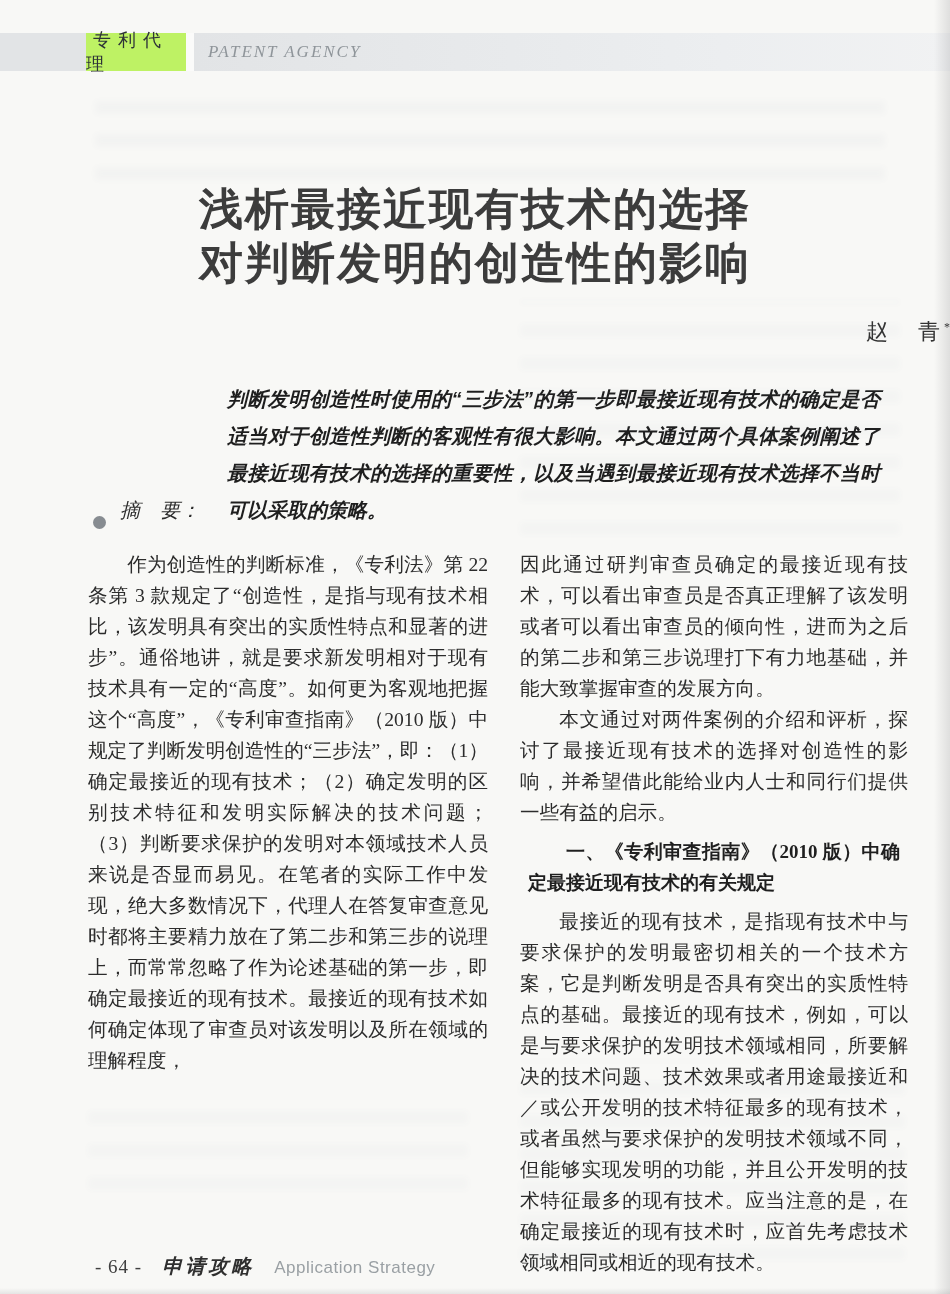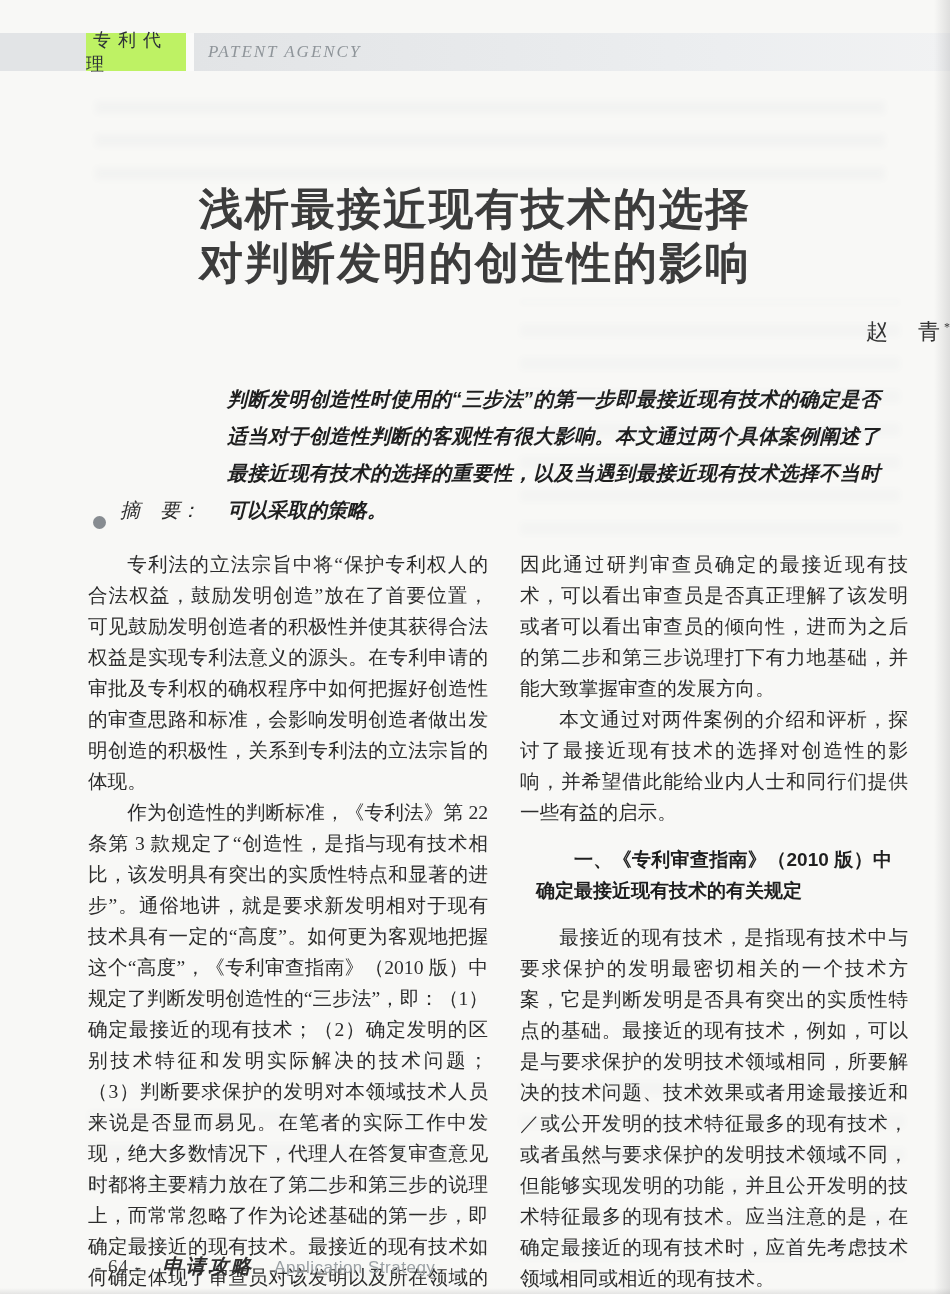--- a/index.html
+++ b/index.html
@@ -45,22 +45,22 @@
     font-size:20px; line-height:37px; color:#1e1e1e; text-align:justify;margin-left:27px; }
   .kw-row { margin-top:3px; }
 
   
   .columns { display:flex; gap:32px; margin:20px 42px 0 88px; }
   .col { font-size:19.6px; line-height:31px; text-align:justify; }
   .col-left { width:400px; }
   .col-right { width:388px; }
   .col p { margin:0; text-indent:2em; }
   .col p.cont { text-indent:0; }
-  .h-sans { font-family:Liberation Sans, sans-serif; font-weight:700; font-size:19px;
-    line-height:31px; margin:16px; text-indent:2em; text-align:justify; color:#1f1f1f; }
+  .h-sans { font-family:Liberation Serif, serif; font-weight:700; font-size:19px;
+    line-height:31px; margin:8px; text-indent:2em; text-align:justify; color:#1f1f1f; }
 
   
   .footer { position:absolute; left:95px; top:1253px; display:flex; align-items:baseline; gap:20px; }
   .footer-page { font-size:19px; letter-spacing:1px; color:#3f3f3f; }
   .footer-cn { font-size:20px; font-style:italic; font-weight:700; letter-spacing:3px; color:#2f2f2f; }
   .footer-en { font-family:"Liberation Sans", sans-serif; font-size:17px; letter-spacing:0.5px; color:#9aa0a4; }
 </style>
 </head>
 <body>
 
@@ -92,21 +92,20 @@
   <div class="meta">
     <div class="meta-row">
       <span class="bullet"></span>
       <span class="meta-label">摘　要：</span>
       <span class="meta-text">判断发明创造性时使用的“三步法”的第一步即最接近现有技术的确定是否适当对于创造性判断的客观性有很大影响。本文通过两个具体案例阐述了最接近现有技术的选择的重要性，以及当遇到最接近现有技术选择不当时可以采取的策略。</span>
     </div>
   </div>
 
   <div class="columns">
     <div class="col col-left">
-      <p>专利法的立法宗旨中将“保护专利权人的合法权益，鼓励发明创造”放在了首要位置，可见鼓励发明创造者的积极性并使其获得合法权益是实现专利法意义的源头。在专利申请的审批及专利权的确权程序中如何把握好创造性的审查思路和标准，会影响发明创造者做出发明创造的积极性，关系到专利法的立法宗旨的体现。</p>
       <p>作为创造性的判断标准，《专利法》第 22 条第 3 款规定了“创造性，是指与现有技术相比，该发明具有突出的实质性特点和显著的进步”。通俗地讲，就是要求新发明相对于现有技术具有一定的“高度”。如何更为客观地把握这个“高度”，《专利审查指南》（2010 版）中规定了判断发明创造性的“三步法”，即：（1）确定最接近的现有技术；（2）确定发明的区别技术特征和发明实际解决的技术问题；（3）判断要求保护的发明对本领域技术人员来说是否显而易见。在笔者的实际工作中发现，绝大多数情况下，代理人在答复审查意见时都将主要精力放在了第二步和第三步的说理上，而常常忽略了作为论述基础的第一步，即确定最接近的现有技术。最接近的现有技术如何确定体现了审查员对该发明以及所在领域的理解程度，</p>
 
     </div>
     <div class="col col-right">
       <p class="cont">因此通过研判审查员确定的最接近现有技术，可以看出审查员是否真正理解了该发明或者可以看出审查员的倾向性，进而为之后的第二步和第三步说理打下有力地基础，并能大致掌握审查的发展方向。</p>
       <p>本文通过对两件案例的介绍和评析，探讨了最接近现有技术的选择对创造性的影响，并希望借此能给业内人士和同行们提供一些有益的启示。</p>
       <h3 class="h-sans">一、《专利审查指南》（2010 版）中确定最接近现有技术的有关规定</h3>
       <p>最接近的现有技术，是指现有技术中与要求保护的发明最密切相关的一个技术方案，它是判断发明是否具有突出的实质性特点的基础。最接近的现有技术，例如，可以是与要求保护的发明技术领域相同，所要解决的技术问题、技术效果或者用途最接近和／或公开发明的技术特征最多的现有技术，或者虽然与要求保护的发明技术领域不同，但能够实现发明的功能，并且公开发明的技术特征最多的现有技术。应当注意的是，在确定最接近的现有技术时，应首先考虑技术领域相同或相近的现有技术。</p>
 
     </div>

